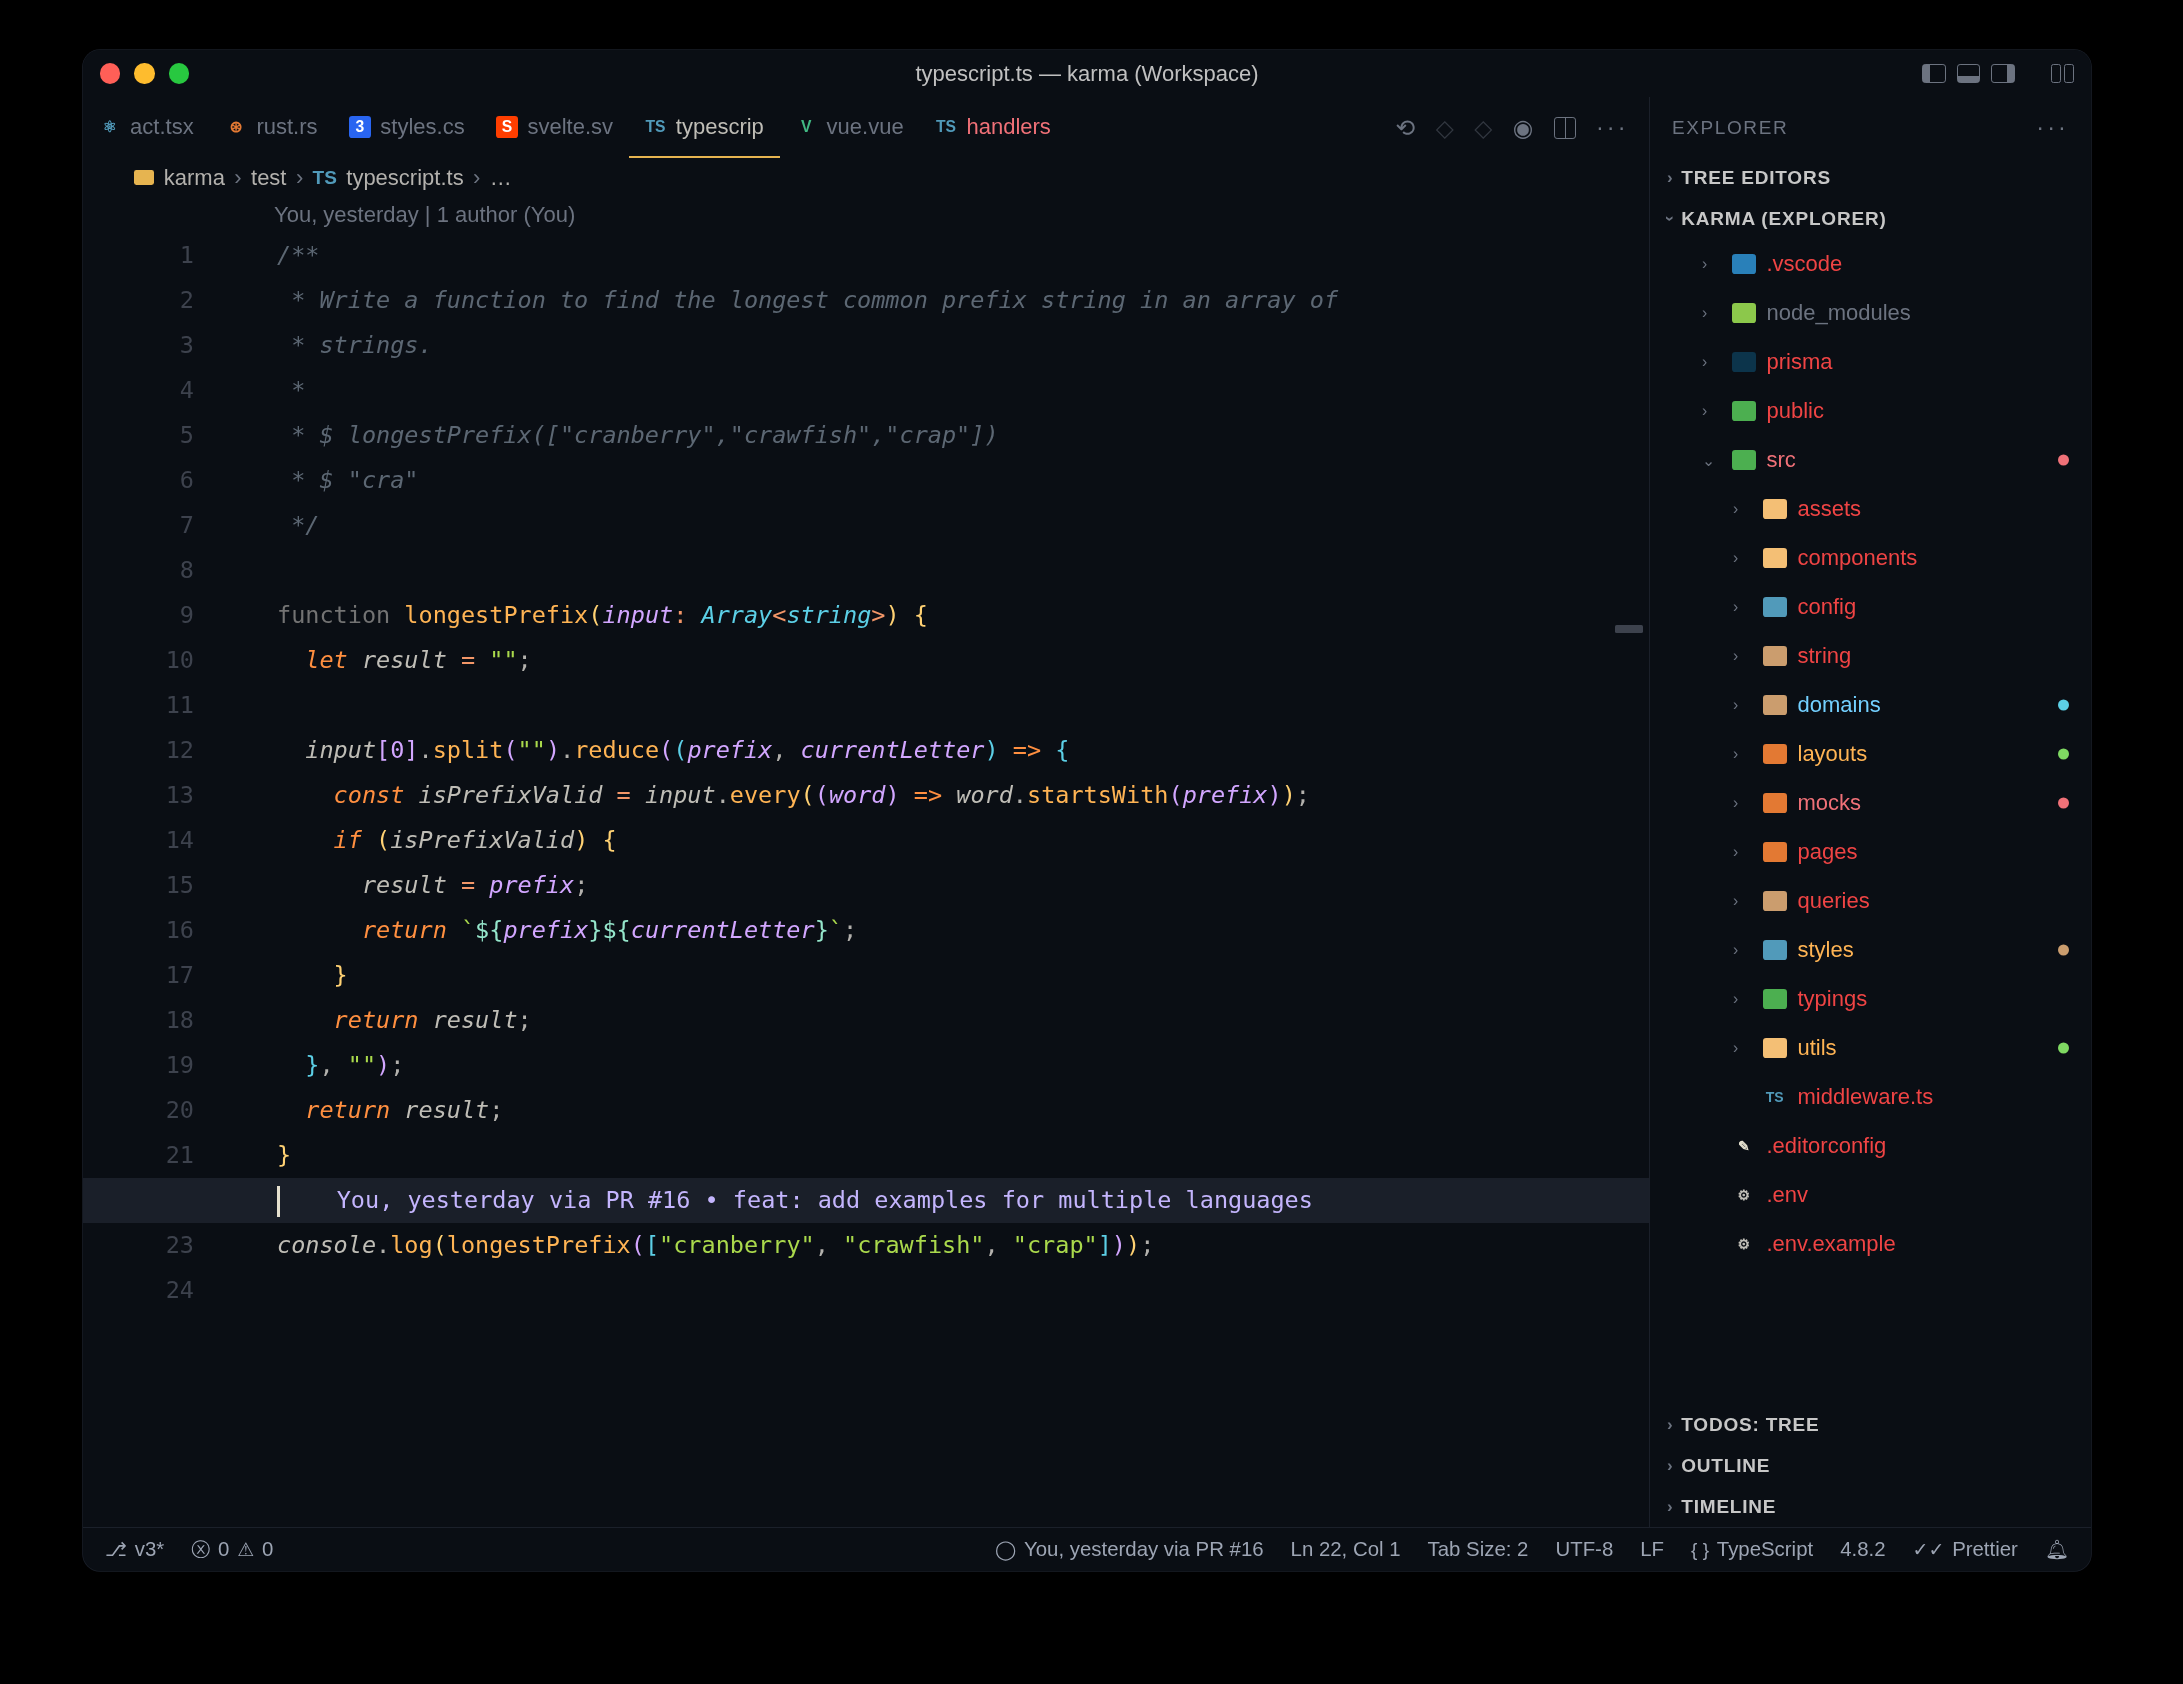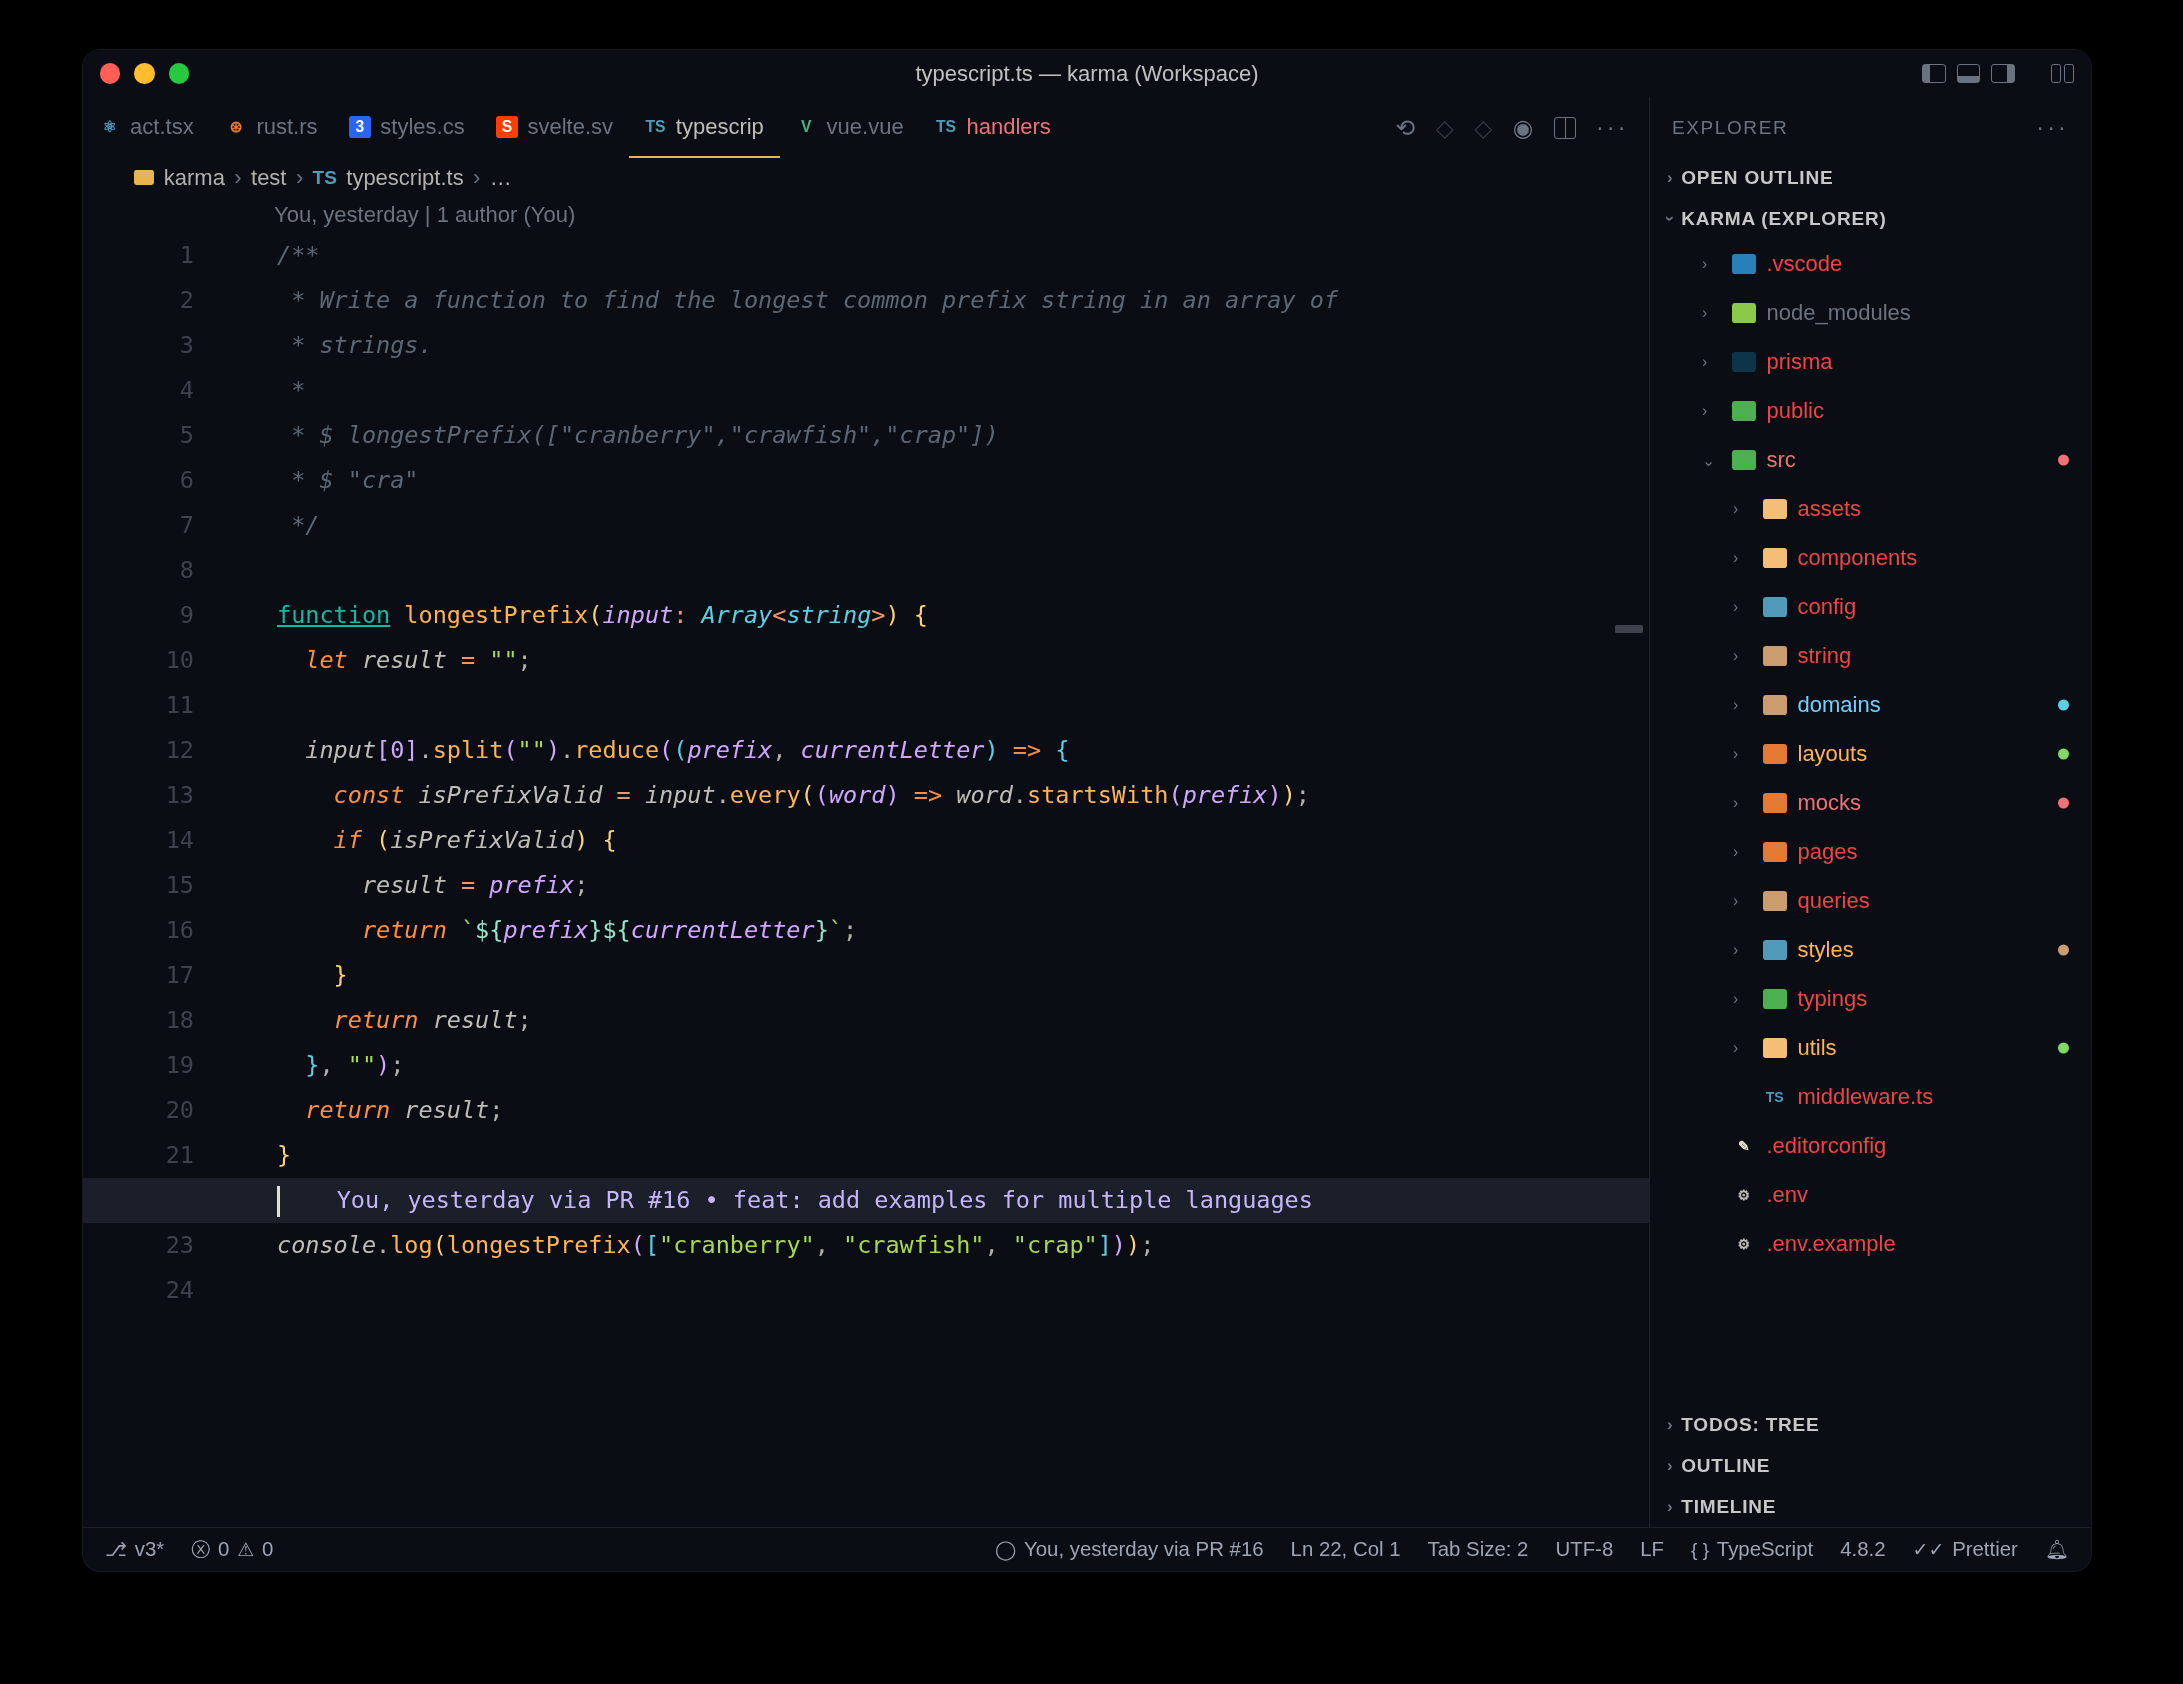--- a/index.html
+++ b/index.html
@@ -203,21 +203,21 @@
   .cursor {
     display:inline-block; width:3.1px; height:31px; background:#e6e1cf; vertical-align:middle;
   }
   .gitlens-inline {
     color: #c4b5fd;
     font-style: normal;
   }
   
   .c-comment { color: var(--comment); font-style: italic; }
   .c-kw { color: #ff8f40; font-style: italic; }
-  .c-kw-decl { color: #14b8a6; text-decoration: underline; }
+  .c-kw-decl { color: #737373; }
   .c-fn { color: var(--accent-orange); }
   .c-type { color: var(--accent-teal); font-style: italic; }
   .c-string { color: var(--string); }
   .c-num { color: var(--accent-purple); }
   .c-var { color: #bfbdb6; font-style: italic; }
   .c-param { color: #d2a6ff; font-style: italic; }
   .c-paren1 { color: #ffd173; }
   .c-paren2 { color: #d2a6ff; }
   .c-paren3 { color: #5ccfe6; }
   .c-op { color: #f29668; }
@@ -411,21 +411,21 @@
       </div>
     </div>
 
     <div class="sidebar">
       <div class="sidebar-header">
         <span>EXPLORER</span>
         <span class="dots icon-gen">···</span>
       </div>
       <div class="sb-section">
         <span class="chev">›</span>
-        <span>OPEN OUTLINE</span>
+        <span>TREE EDITORS</span>
       </div>
       <div class="sb-section">
         <span class="chev" style="transform:rotate(90deg);display:inline-block">›</span>
         <span>KARMA (EXPLORER)</span>
       </div>
       <div class="tree" id="tree">
           <div class="tree-row depth1">
             <span class="chev">›</span>
             <span class="fi" style="background: rgb(41, 128, 185); border-radius: 3.1px;"></span>
             <span class="fname">.vscode</span>

